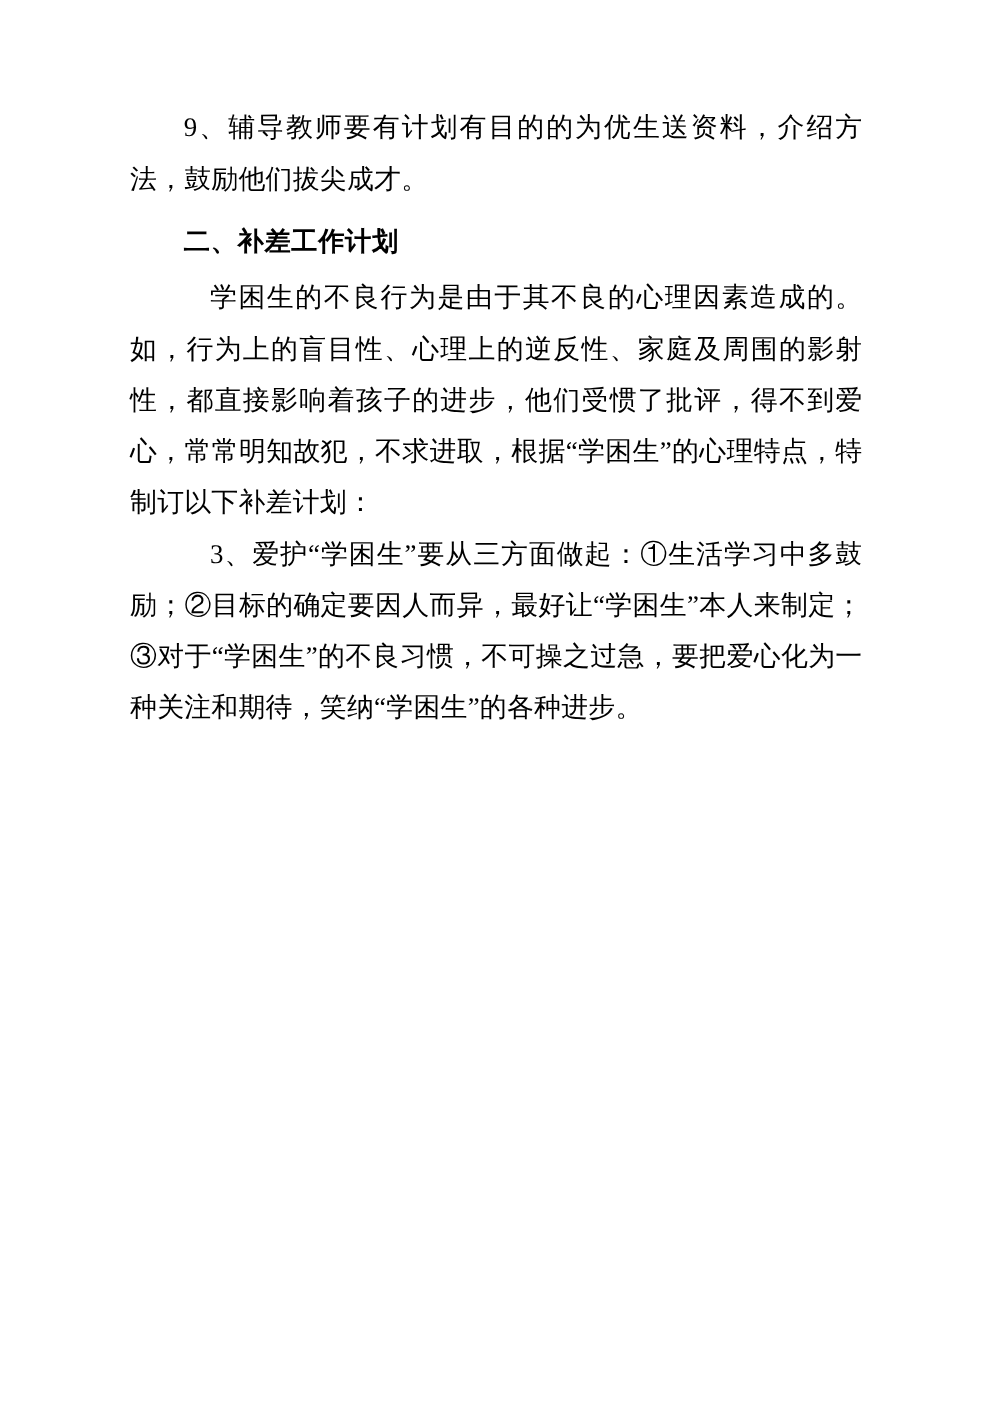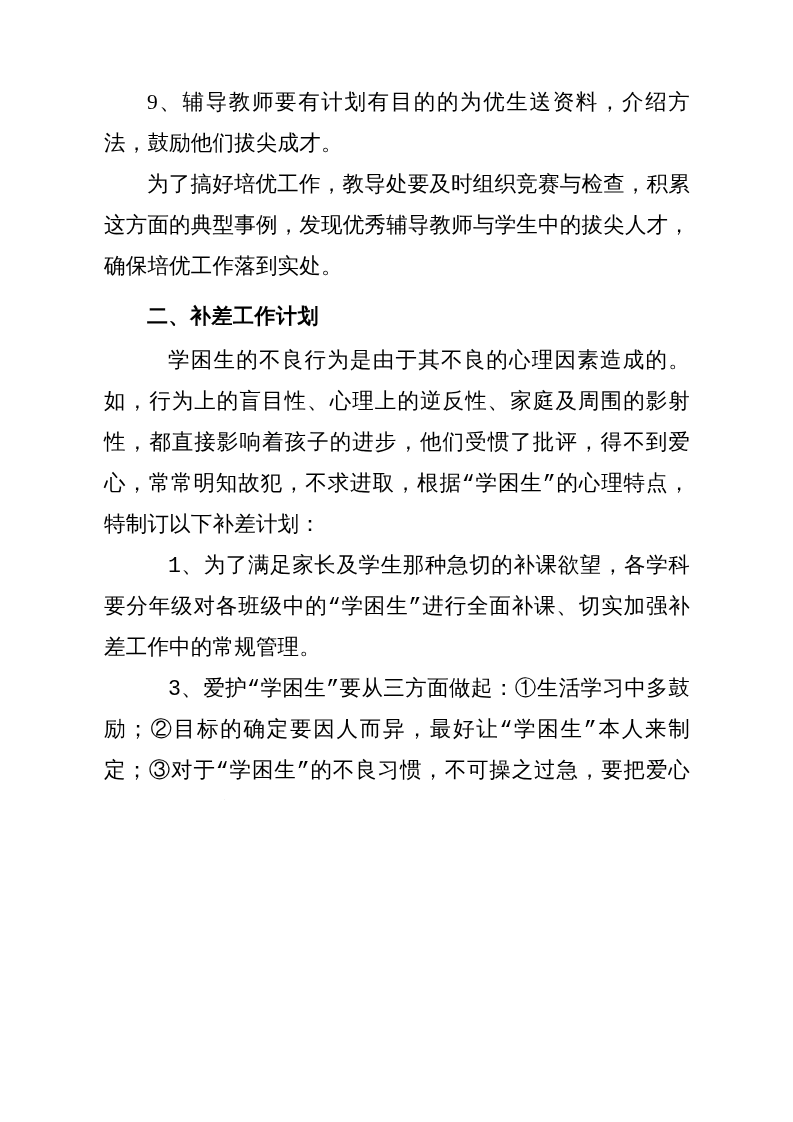--- a/index.html
+++ b/index.html
@@ -32,46 +32,43 @@
     text-align: justify;
     text-justify: inter-ideograph;
     margin: 0 0 0 0;
     letter-spacing: 0.2px;
   }
   .indent-2 {
     text-indent: 43px;
   }
   .indent-3 {
     text-indent: 64px;
-    font-family: Liberation Mono, monospace;
   }
   .heading {
     font-family: Liberation Serif, serif;
     font-size: 21px;
     font-weight: bold;
     line-height: 46px;
     text-indent: 43px;
     margin: 6px 0 2px 0;
     letter-spacing: 0.5px;
   }
 </style>
 </head>
 <body>
 
 <div class="page">
   <div class="content">
 
     <p class="para indent-2">9、辅导教师要有计划有目的的为优生送资料，介绍方法，鼓励他们拔尖成才。</p>
 
-    <p class="para indent-2">为了搞好培优工作，教导处要及时组织竞赛与检查，积累这方面的典型事例，发现优秀辅导教师与学生中的拔尖人才，确保培优工作落到实处。</p>
 
     <h2 class="heading">二、补差工作计划</h2>
 
     <p class="para indent-3">学困生的不良行为是由于其不良的心理因素造成的。如，行为上的盲目性、心理上的逆反性、家庭及周围的影射性，都直接影响着孩子的进步，他们受惯了批评，得不到爱心，常常明知故犯，不求进取，根据“学困生”的心理特点，特制订以下补差计划：</p>
 
-    <p class="para indent-3">1、为了满足家长及学生那种急切的补课欲望，各学科要分年级对各班级中的“学困生”进行全面补课、切实加强补差工作中的常规管理。</p>
 
 
     <p class="para indent-3">3、爱护“学困生”要从三方面做起：①生活学习中多鼓励；②目标的确定要因人而异，最好让“学困生”本人来制定；③对于“学困生”的不良习惯，不可操之过急，要把爱心化为一种关注和期待，笑纳“学困生”的各种进步。</p>
 
 
   </div>
 </div>
 
 </body></html>

